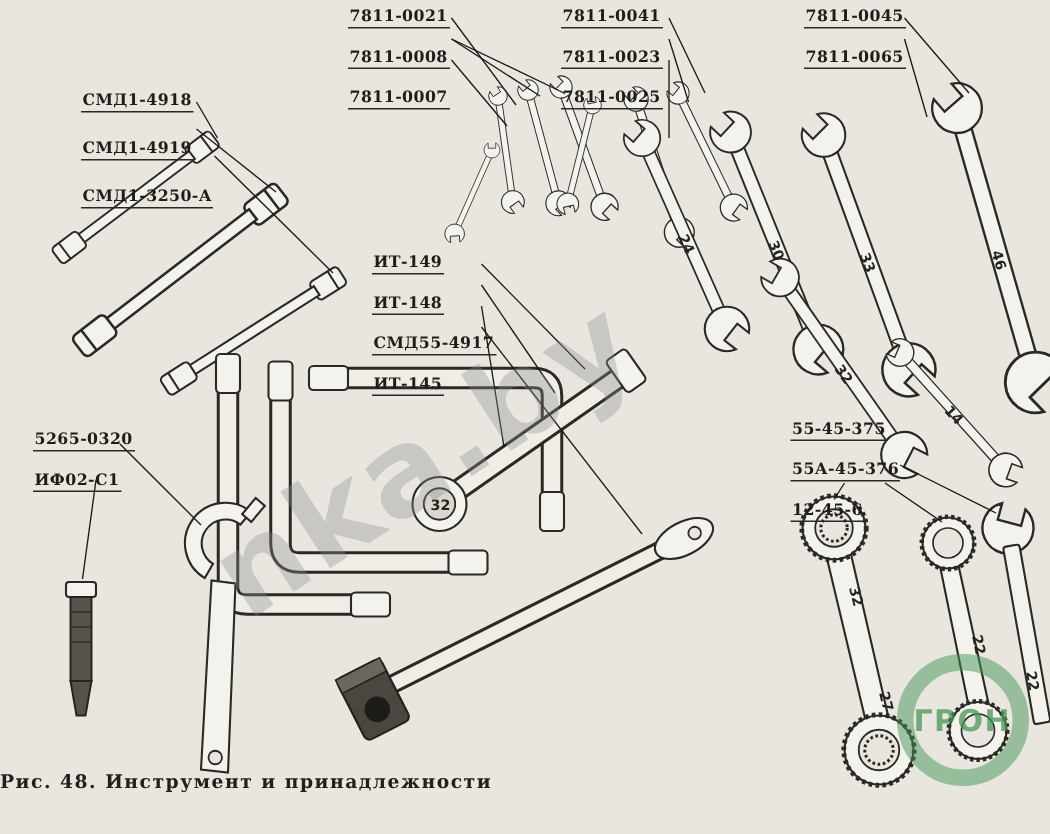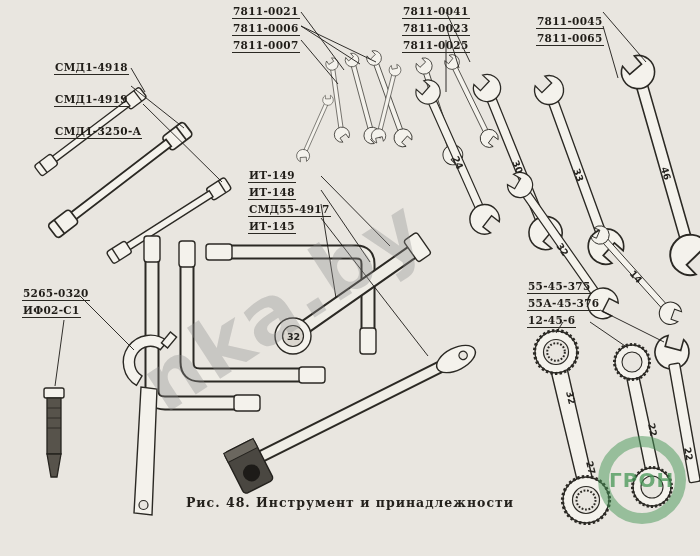--- a/index.html
+++ b/index.html
@@ -15,28 +15,28 @@
   .tube-o  { fill:none; stroke:#2b2924; stroke-width:15; stroke-linecap:round; stroke-linejoin:round; }
   .tube-i  { fill:none; stroke:#efede6; stroke-width:11; stroke-linecap:round; stroke-linejoin:round; }
   .lead line { stroke:#1c1a16; stroke-width:0.9; }
   .num     { font:700 9.5px "DejaVu Sans", sans-serif; fill:#262420; }
 
   
   .cg { position:absolute; }
   .co {
     font:700 10.5px "DejaVu Serif", serif; color:#201d18;
     border-bottom:1.2px solid #2a2822; width:max-content;
-    padding:0 1px 1px 1px; margin-bottom:3px; letter-spacing:0.3px;
+    padding:0 1px 1px 1px; margin-bottom:13px; letter-spacing:0.3px;
     white-space:nowrap;
   }
   .cg.sp .co { margin-bottom:18px; }
 
   .caption {
-    position:absolute; left:0; top:495px; width:100%;
-    text-align:center; font:700 12.5px "DejaVu Serif", serif;
+    position:absolute; left:0; top:513px; width:100%;
+    text-align:left; font:700 12.5px "DejaVu Serif", serif;
     letter-spacing:1px; color:#23201b;
   }
 
   .watermark {
     position:absolute; left:150px; top:345px;
     transform:rotate(-33deg); transform-origin:0 50%;
     font:700 80px "DejaVu Sans", sans-serif;
     color:rgba(140,140,140,0.35); letter-spacing:2px; pointer-events:none;
   }
   .logo {
@@ -227,29 +227,29 @@
       <line x1="590" y1="322" x2="628" y2="348"></line>
       <line x1="600" y1="310" x2="664" y2="342"></line>
     </g>
   </svg>
 
   <div class="watermark">nka.by</div>
 
   <div>
     <div class="cg" style="left:232px; top:5px">
       <div class="co">7811-0021</div>
-      <div class="co">7811-0006</div>
+      <div class="co">7811-0008</div>
       <div class="co">7811-0007</div>
     </div>
-    <div class="cg" style="left:402px; top:5px">
+    <div class="cg" style="left:374px; top:5px">
       <div class="co">7811-0041</div>
       <div class="co">7811-0023</div>
       <div class="co">7811-0025</div>
     </div>
-    <div class="cg" style="left:536px; top:15px">
+    <div class="cg" style="left:536px; top:5px">
       <div class="co">7811-0045</div>
       <div class="co">7811-0065</div>
     </div>
     <div class="cg sp" style="left:54px; top:61px">
       <div class="co">СМД1-4918</div>
       <div class="co">СМД1-4919</div>
       <div class="co">СМД1-3250-А</div>
     </div>
     <div class="cg" style="left:248px; top:169px">
       <div class="co">ИТ-149</div>

